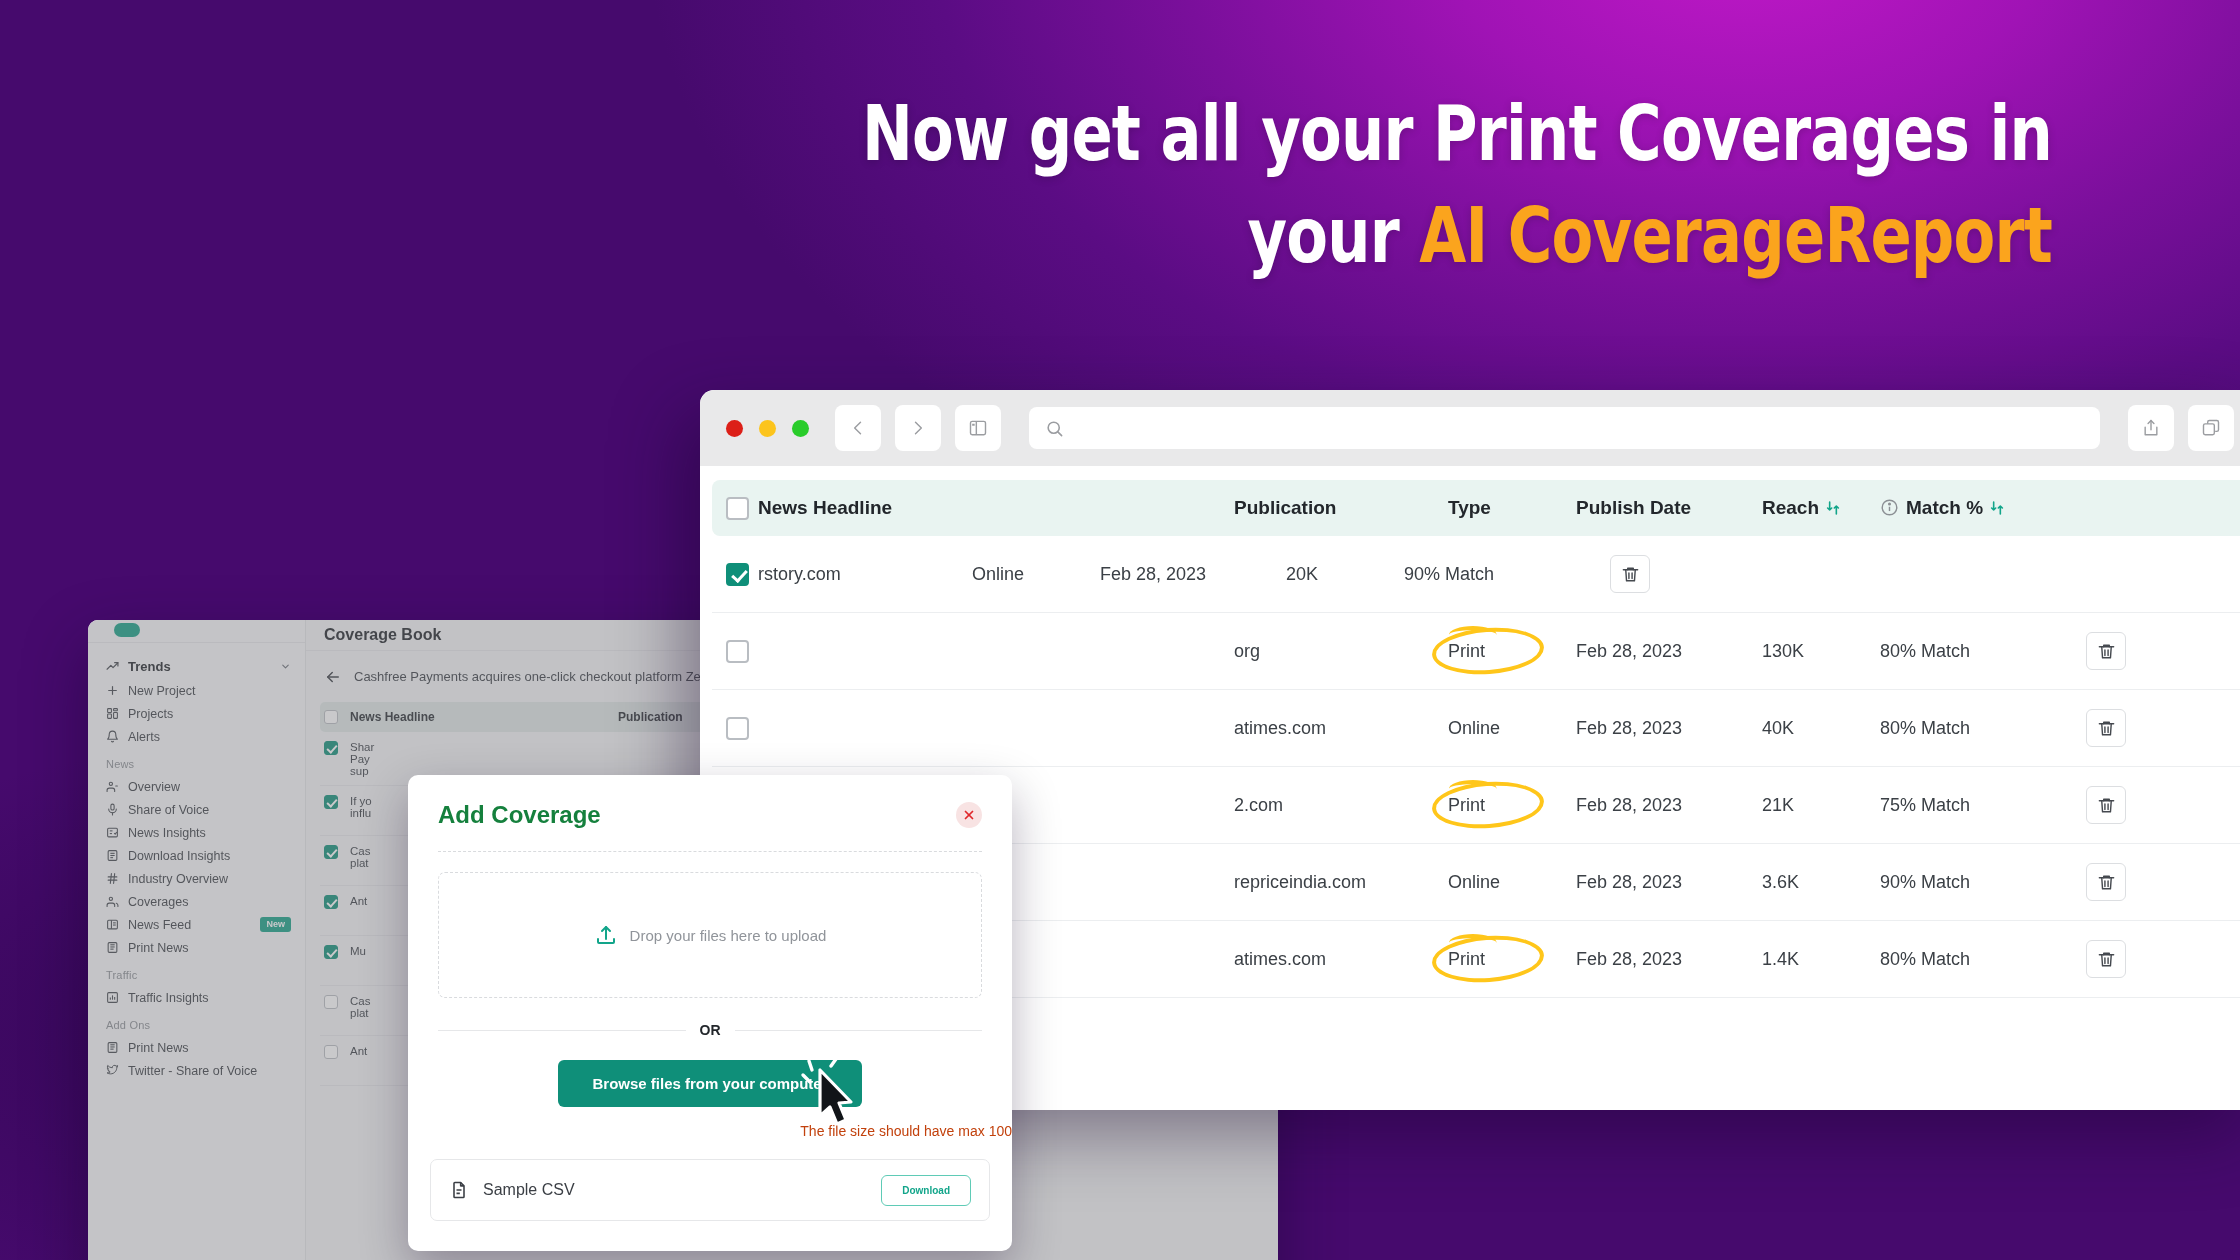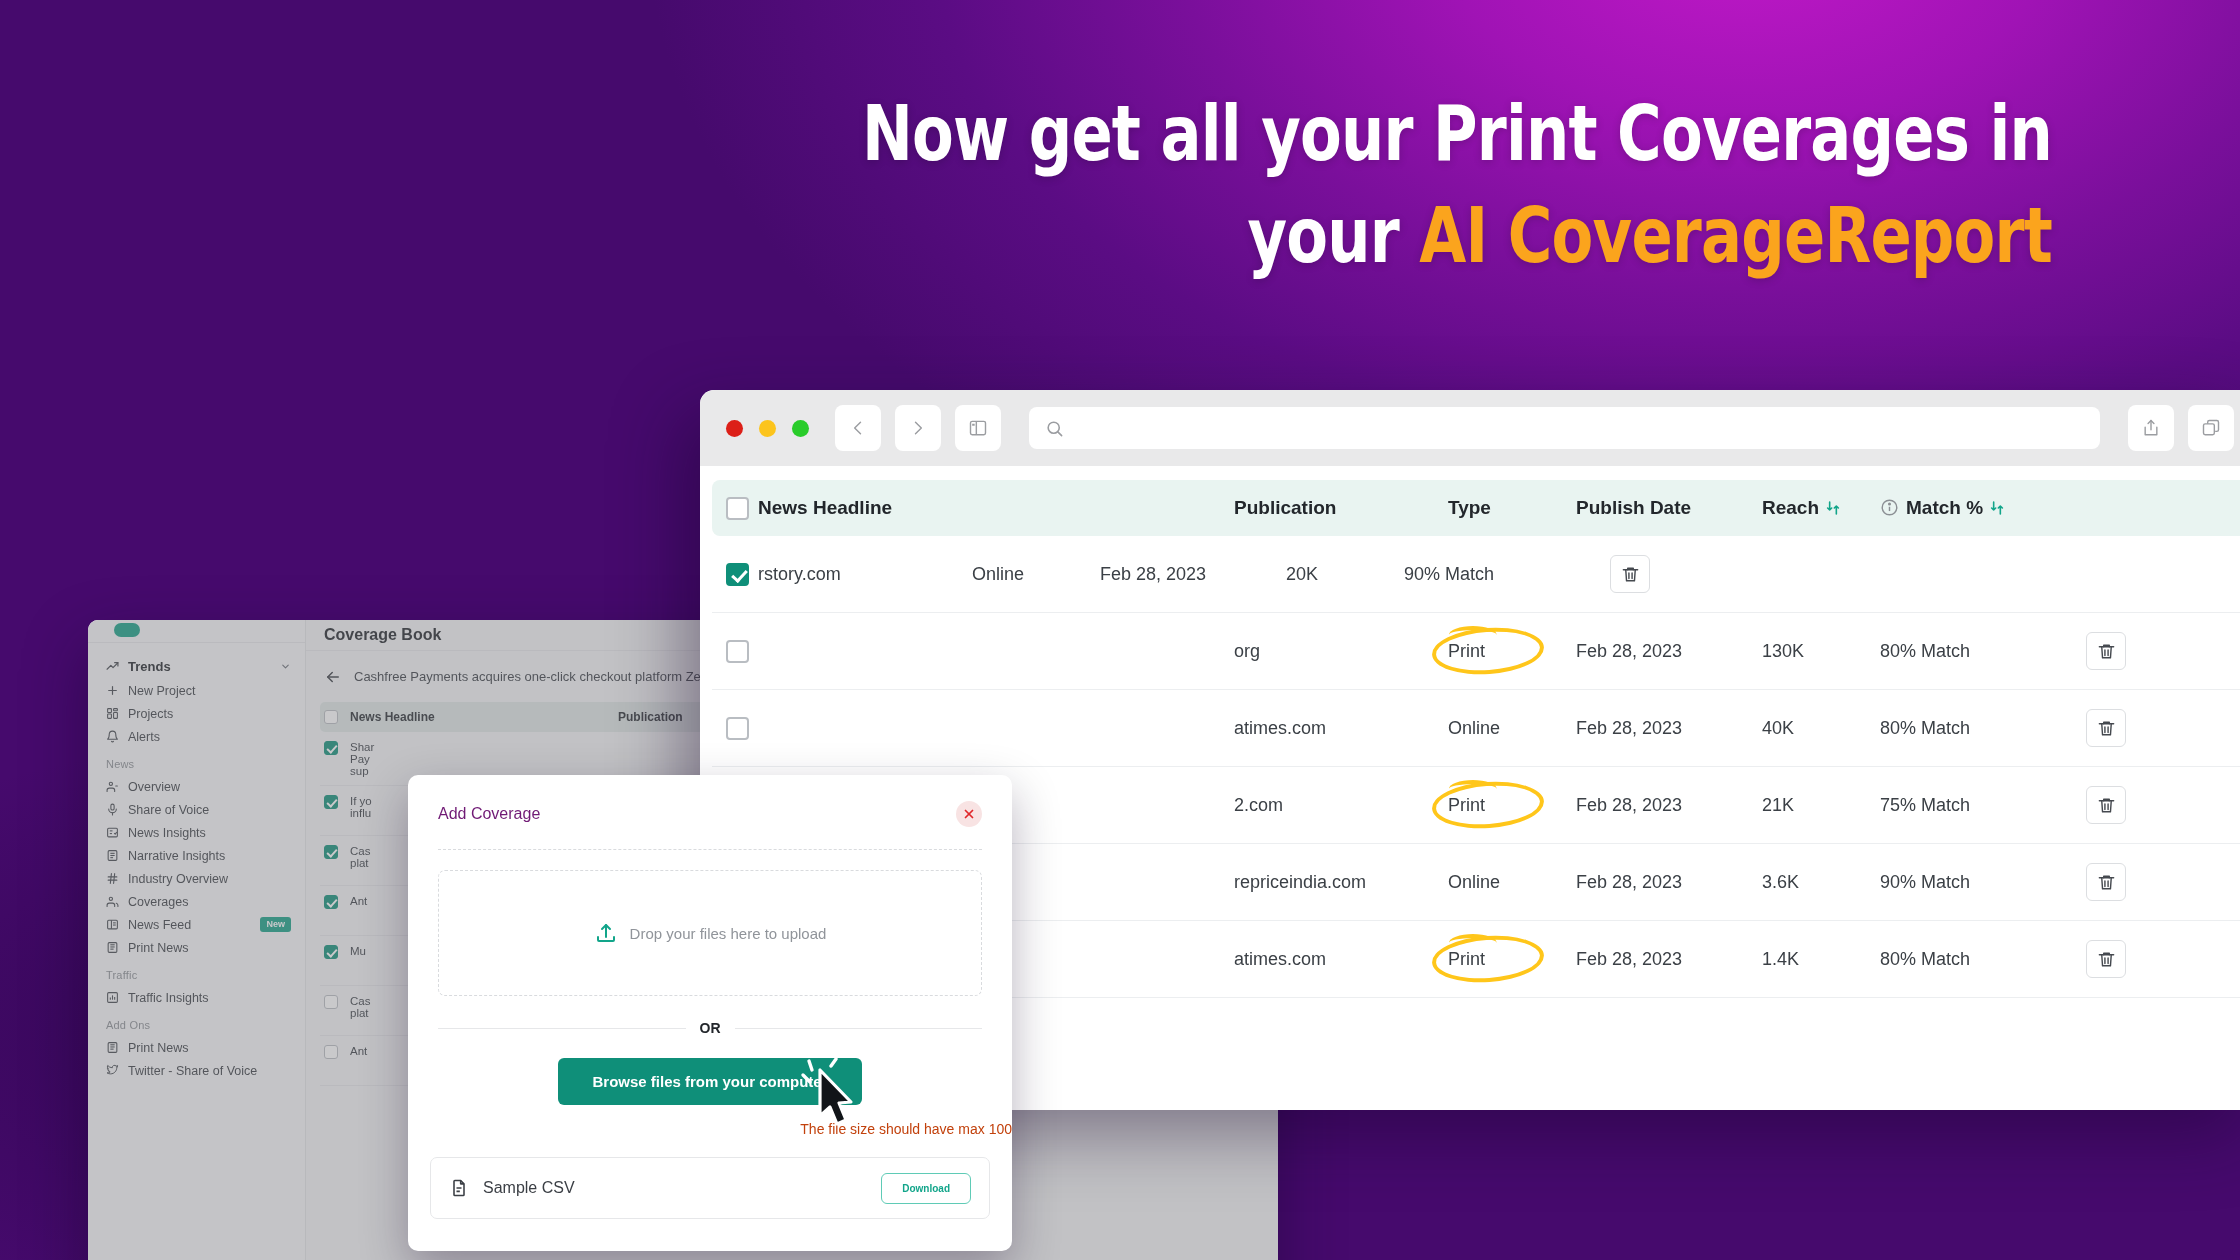--- a/index.html
+++ b/index.html
@@ -247,21 +247,21 @@
     position:absolute; left: 408px; top: 775px;
     width: 604px; height: 476px;
     background:#fff; border-radius:10px; z-index:60;
     box-shadow: 0 18px 48px rgba(20,0,40,.30);
     overflow:hidden;
   }
   #modal-head {
     display:flex; align-items:center; justify-content:space-between;
     padding: 26px 30px 0 30px;
   }
-  #modal-title { font-size:16px; font-weight:400; color:#701a75; }
+  #modal-title { font-size:24px; font-weight:700; color:#15803d; }
   #modal-close {
     width:26px; height:26px; border-radius:50%; background:#f8e3e3;
     display:flex; align-items:center; justify-content:center; color:#e0282b;
   }
   #modal-close svg { width:14px; height:14px; }
   #modal-divider { border-top:1px dashed #d9dbde; margin: 22px 30px 0 30px; }
   #dropzone {
     margin: 20px 30px 0 30px; height: 126px;
     border: 1.5px dashed #d9dbde; border-radius: 7px;
     display:flex; flex-direction:row; align-items:center; justify-content:center; gap:12px;
@@ -396,21 +396,21 @@
 
       <div class="nav-item">
         <span class="nav-icon">
           <svg viewBox="0 0 24 24" fill="none" stroke="currentColor" stroke-width="2" stroke-linejoin="round">
               <rect x="4" y="3" width="16" height="18" rx="2"></rect>
               <line x1="8" y1="8" x2="16" y2="8"></line>
               <line x1="8" y1="12" x2="16" y2="12"></line>
               <line x1="8" y1="16" x2="13" y2="16"></line>
             </svg>
         </span>
-        <span>Narrative Insights</span>
+        <span>Download Insights</span>
       </div>
 
       <div class="nav-item">
         <span class="nav-icon">
           <svg viewBox="0 0 24 24" fill="none" stroke="currentColor" stroke-width="2" stroke-linecap="round">
               <line x1="4" y1="9" x2="20" y2="9"></line>
               <line x1="4" y1="15" x2="20" y2="15"></line>
               <line x1="10" y1="3" x2="8" y2="21"></line>
               <line x1="16" y1="3" x2="14" y2="21"></line>
             </svg>

